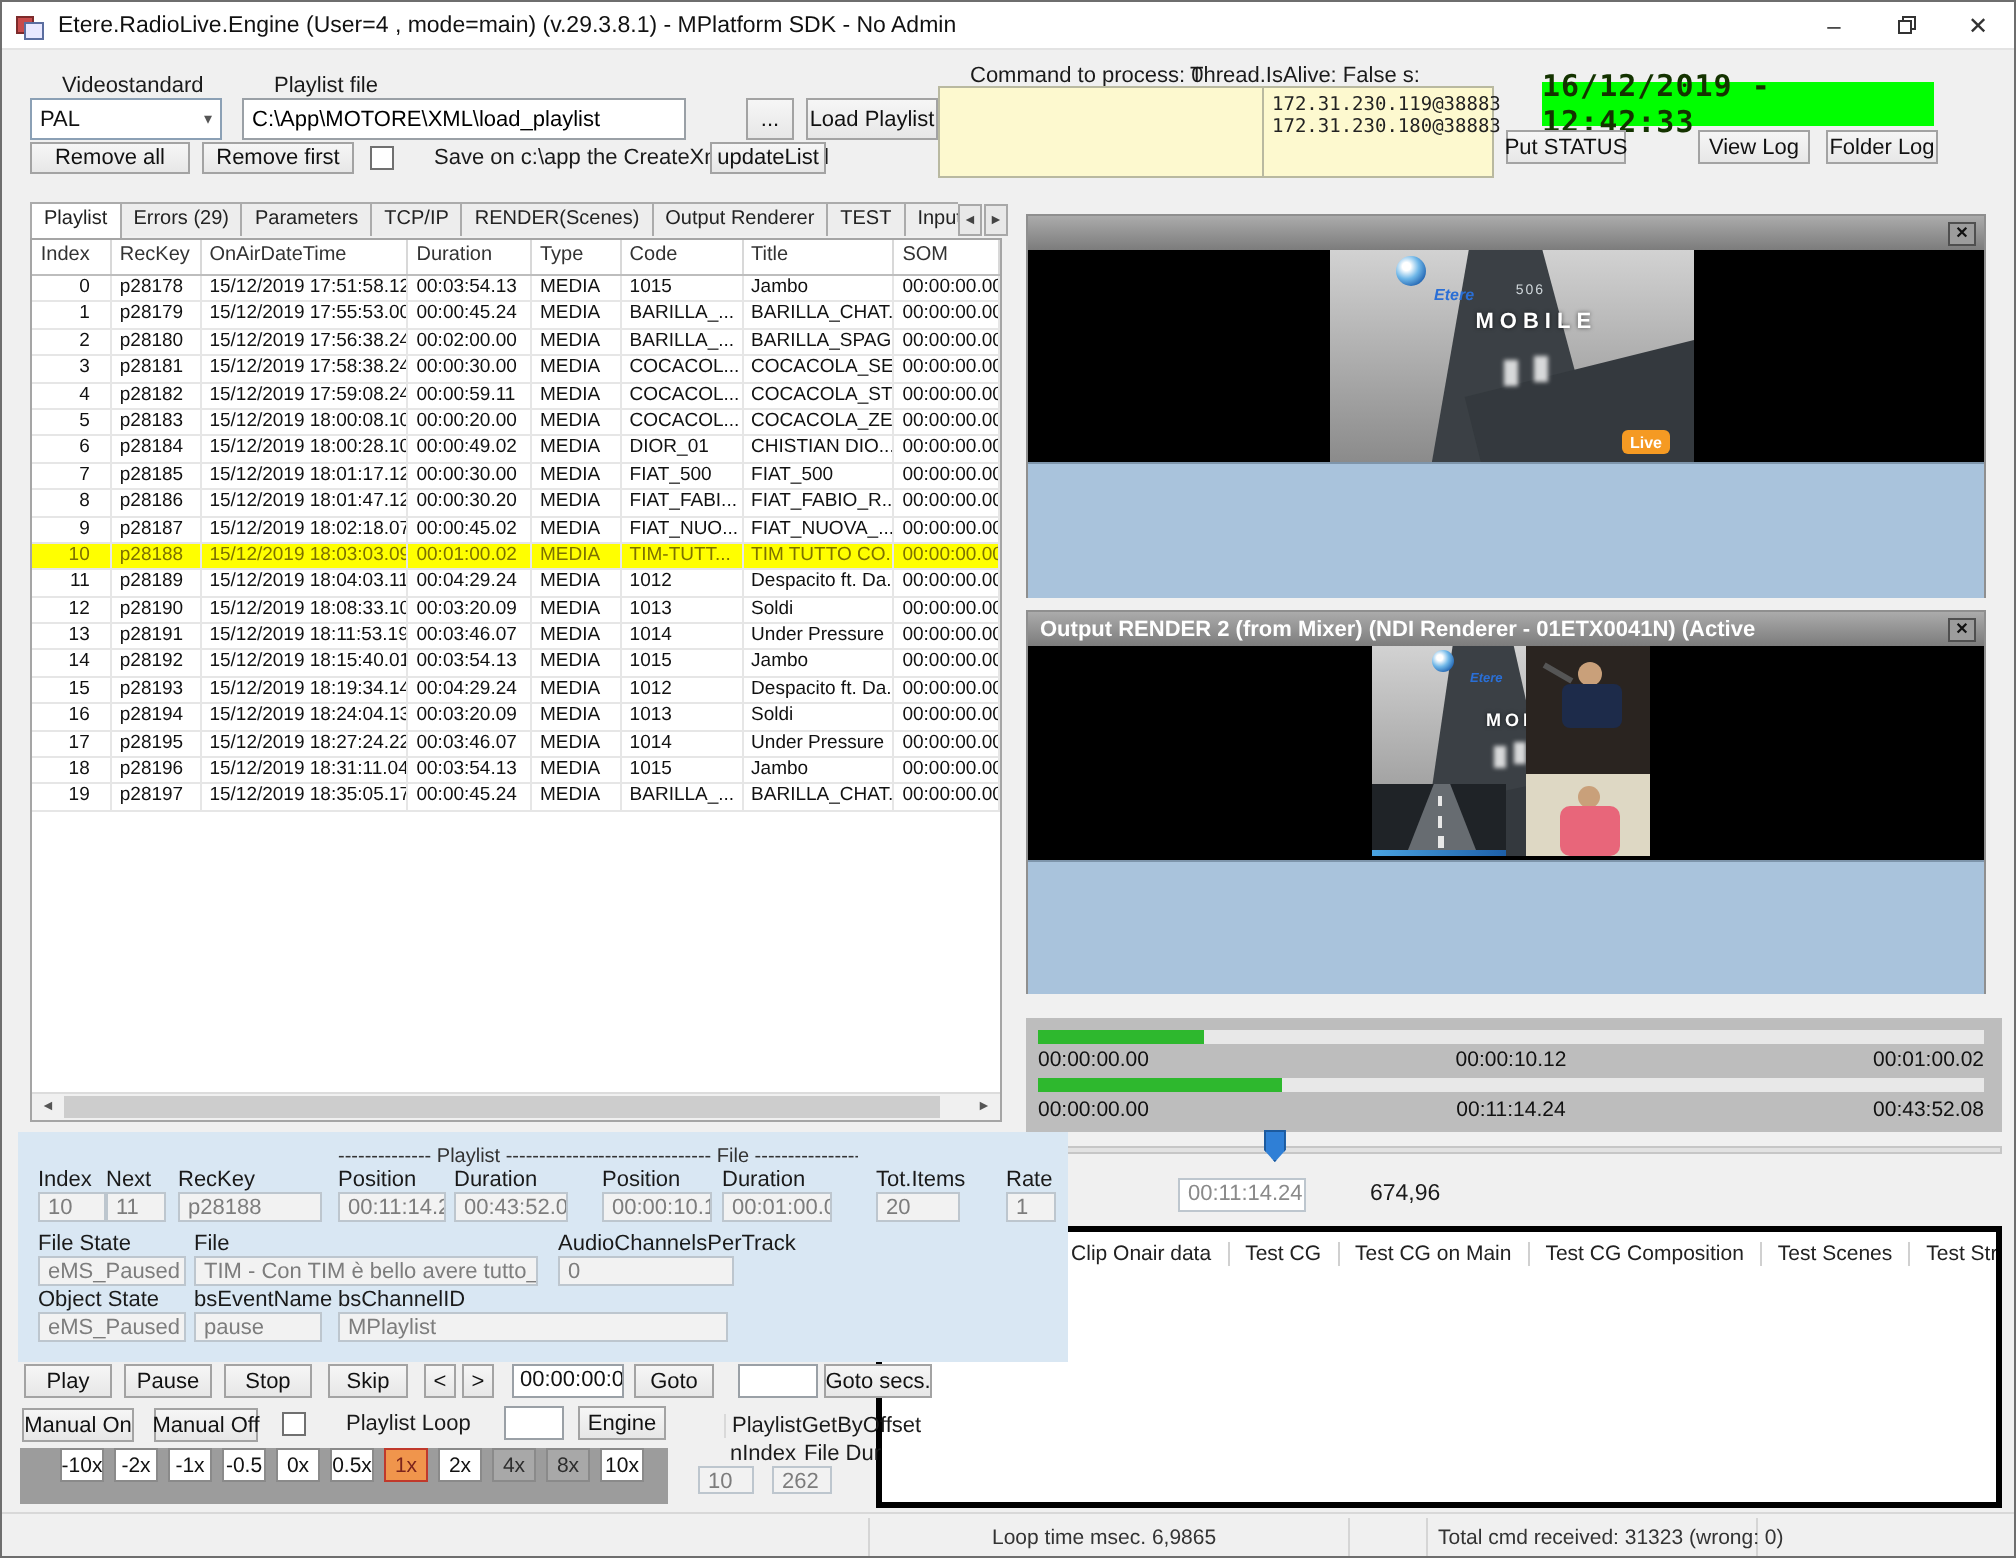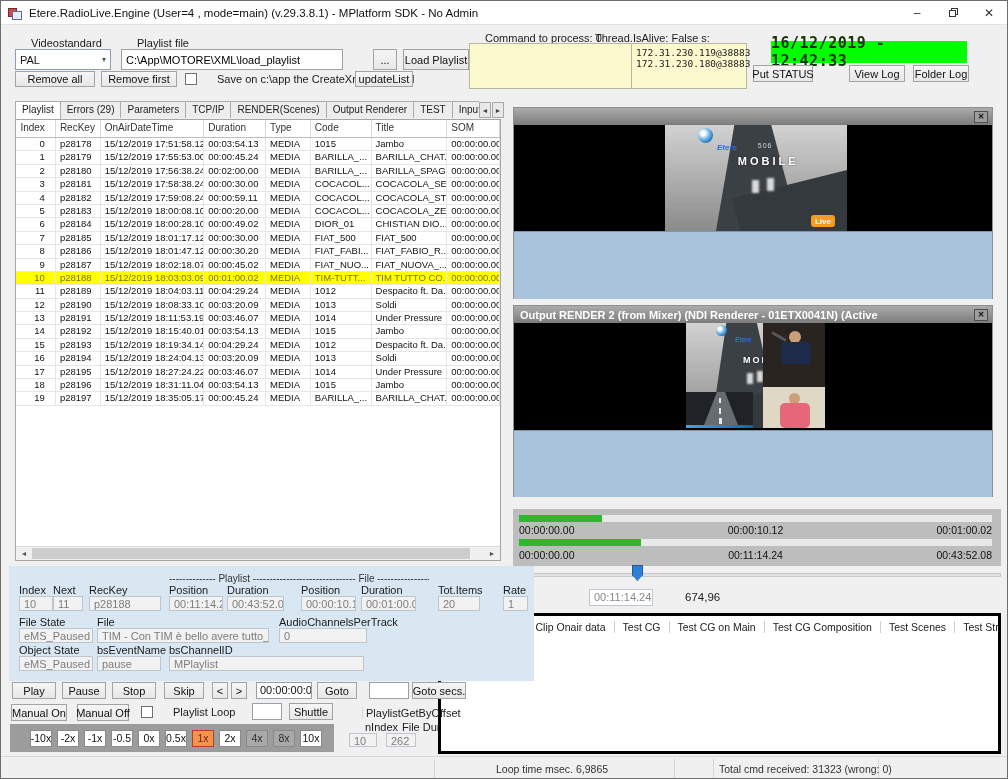--- a/index.html
+++ b/index.html
@@ -85,21 +85,21 @@
   .bl-lbl{position:absolute;font-size:11px;color:#1a1a1a;white-space:nowrap;}
   .dash{position:absolute;font-size:10px;color:#333;white-space:nowrap;overflow:hidden;text-align:center;}
   
   #testpanel{position:absolute;left:437px;top:612px;width:563px;height:141px;background:#fff;
              border:3px solid #000000;z-index:2;overflow:hidden;}
   #testrow{position:absolute;left:24px;top:2px;display:flex;align-items:center;height:18px;font-size:10.5px;color:#222;}
   .testbtn{padding:0 8px;white-space:nowrap;}
   .testsep{width:1px;height:12px;background:#d0d0d0;}
   
   #speedstrip{position:absolute;left:9px;top:723px;width:324px;height:28px;background:#9c9c9c;
-              display:flex;align-items:center;gap:5px;padding:0 20px;z-index:4;}
+              display:flex;align-items:flex-start;gap:5px;padding:0 20px;z-index:4;}
   .spd{min-width:22px;height:17px;padding:0 3px;display:flex;align-items:center;justify-content:center;
        background:#fff;border:1px solid #8a8a8a;font-size:10.5px;}
   .spd.sel{background:#f0954c;border:1px solid #c0392b;color:#7b241c;}
   .spd.dim{background:#a8a8a8;border:1px solid #8a8a8a;color:#2e2e2e;}
   
   #statusbar{position:absolute;left:0;top:755px;width:1008px;height:24px;background:#f0f0f0;
              border-top:1px solid #d8d8d8;font-size:10.5px;color:#333;}
   .ssep{position:absolute;top:2px;height:19px;width:1px;background:#d5d5d5;}
   #watermark{position:absolute;left:760px;top:700px;color:rgba(150,150,150,.6);z-index:1;}
   #watermark .l1{font-size:19px;}
@@ -535,21 +535,21 @@
   <div class="tb" style="left:255px;top:681px;width:56px;height:17px;z-index:4;padding:1px 3px">00:00:00:00</div>
   <div class="btn" style="left:316px;top:681px;width:40px;height:17px;z-index:4">Goto</div>
   <div class="tb" style="left:368px;top:681px;width:40px;height:17px;z-index:4"></div>
   <div class="btn" style="left:411px;top:681px;width:54px;height:17px;z-index:4">Goto secs.</div>
 
   <div class="btn" style="left:10px;top:703px;width:56px;height:17px;z-index:4">Manual On</div>
   <div class="btn" style="left:76px;top:703px;width:52px;height:17px;z-index:4">Manual Off</div>
   <div class="chk" style="left:140px;top:705px;z-index:4"></div>
   <div class="lbl" style="left:156px;top:705px;z-index:4">Playlist Loop</div>
   <div class="tb" style="left:251px;top:702px;width:30px;height:17px;z-index:4"></div>
-  <div class="btn" style="left:288px;top:702px;width:44px;height:17px;z-index:4">Shuttle</div>
+  <div class="btn" style="left:288px;top:702px;width:44px;height:17px;z-index:4">Engine</div>
 
   <div class="lbl" style="left:345px;top:706px;z-index:4;border-left:1px solid #d9d9d9;padding-left:3px">PlaylistGetByOffset</div>
   <div class="lbl" style="left:348px;top:720px;z-index:4">nIndex</div>
   <div class="lbl" style="left:385px;top:720px;z-index:4">File Dur</div>
   <div class="ro" style="left:348px;top:732px;width:28px;height:14px;z-index:4">10</div>
   <div class="ro" style="left:385px;top:732px;width:30px;height:14px;z-index:4">262</div>
 
   <div id="speedstrip">
       <div class="spd">-10x</div>
       <div class="spd">-2x</div>

